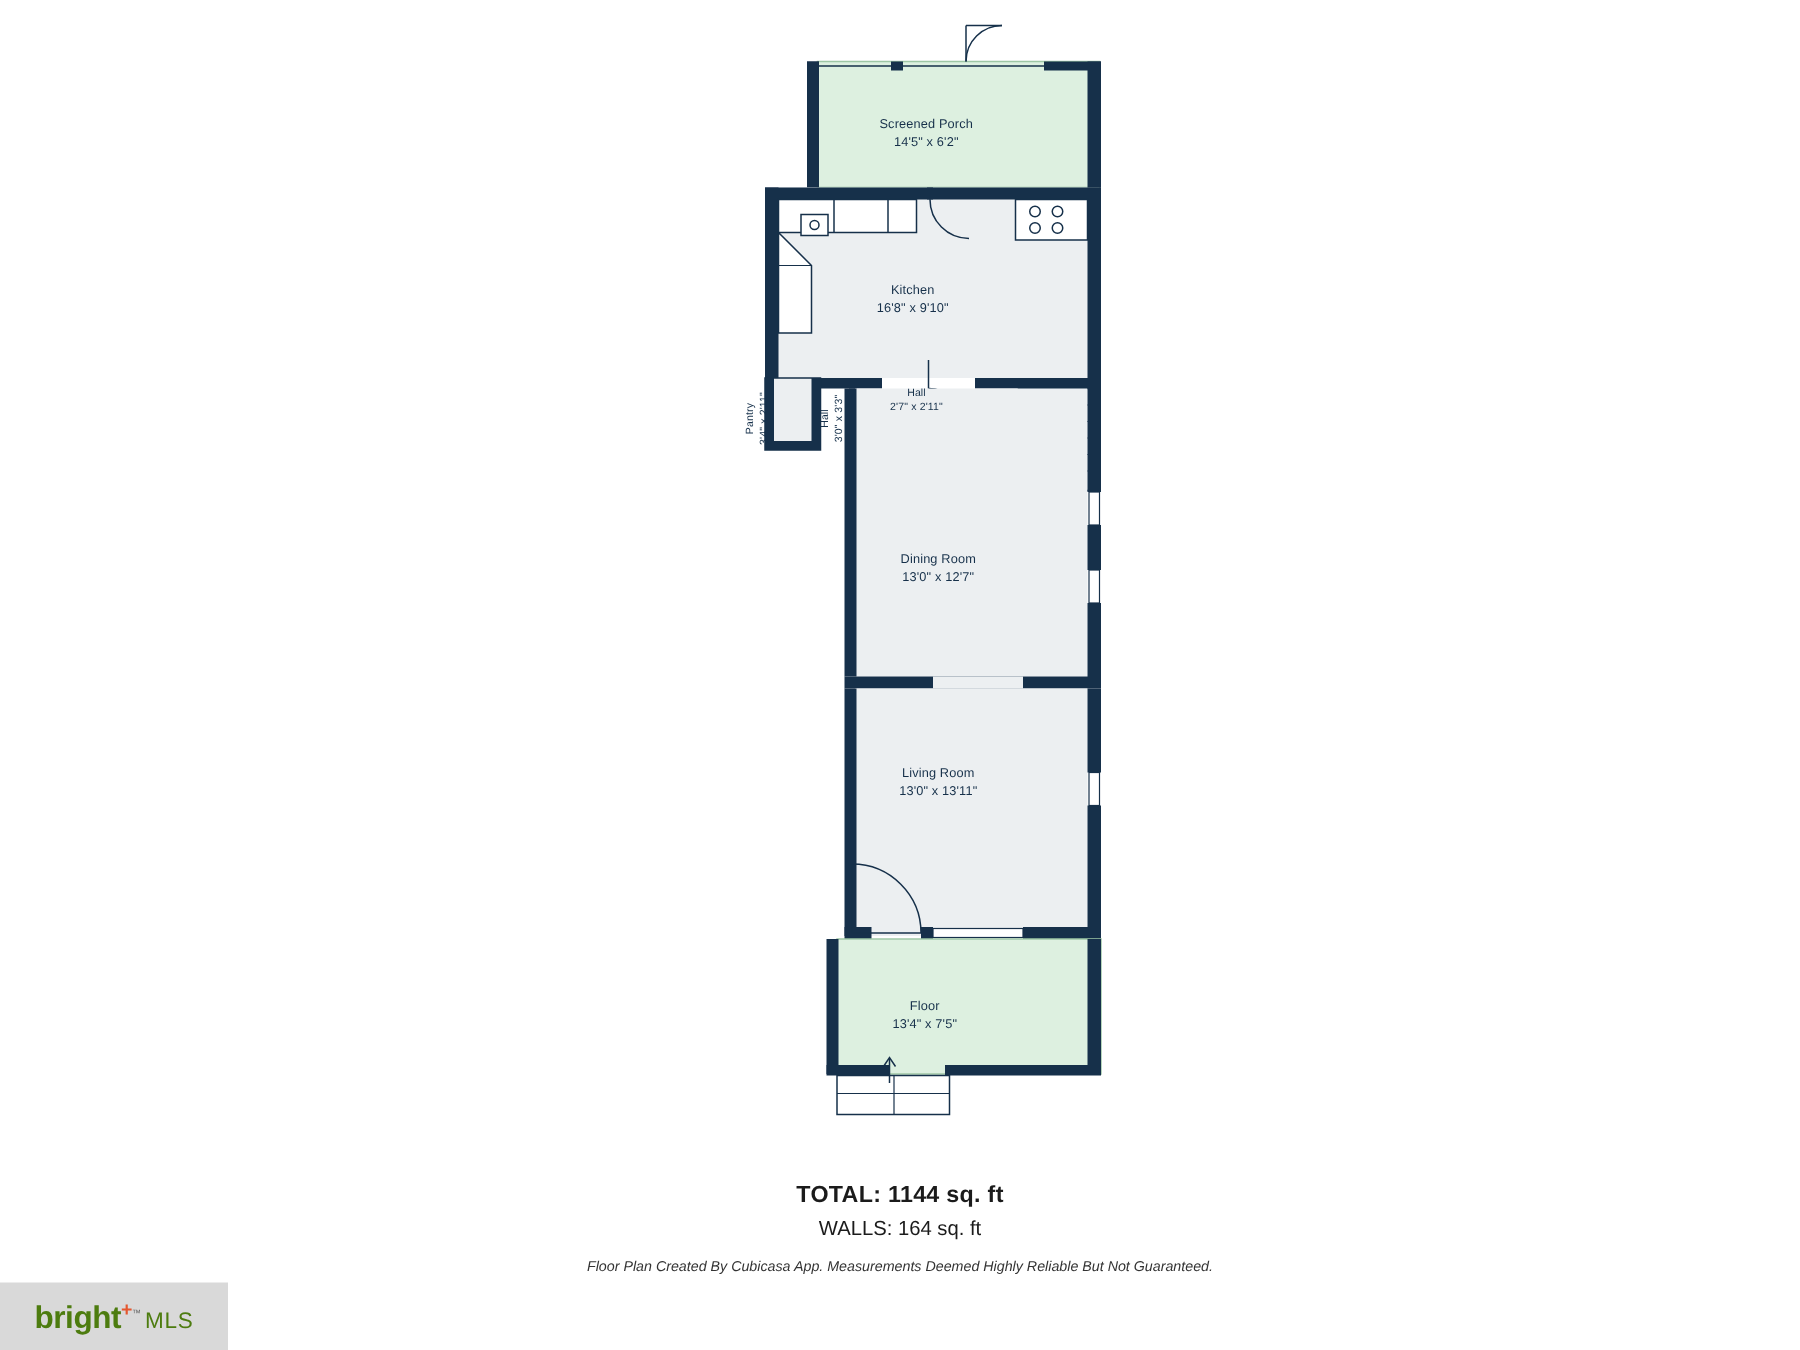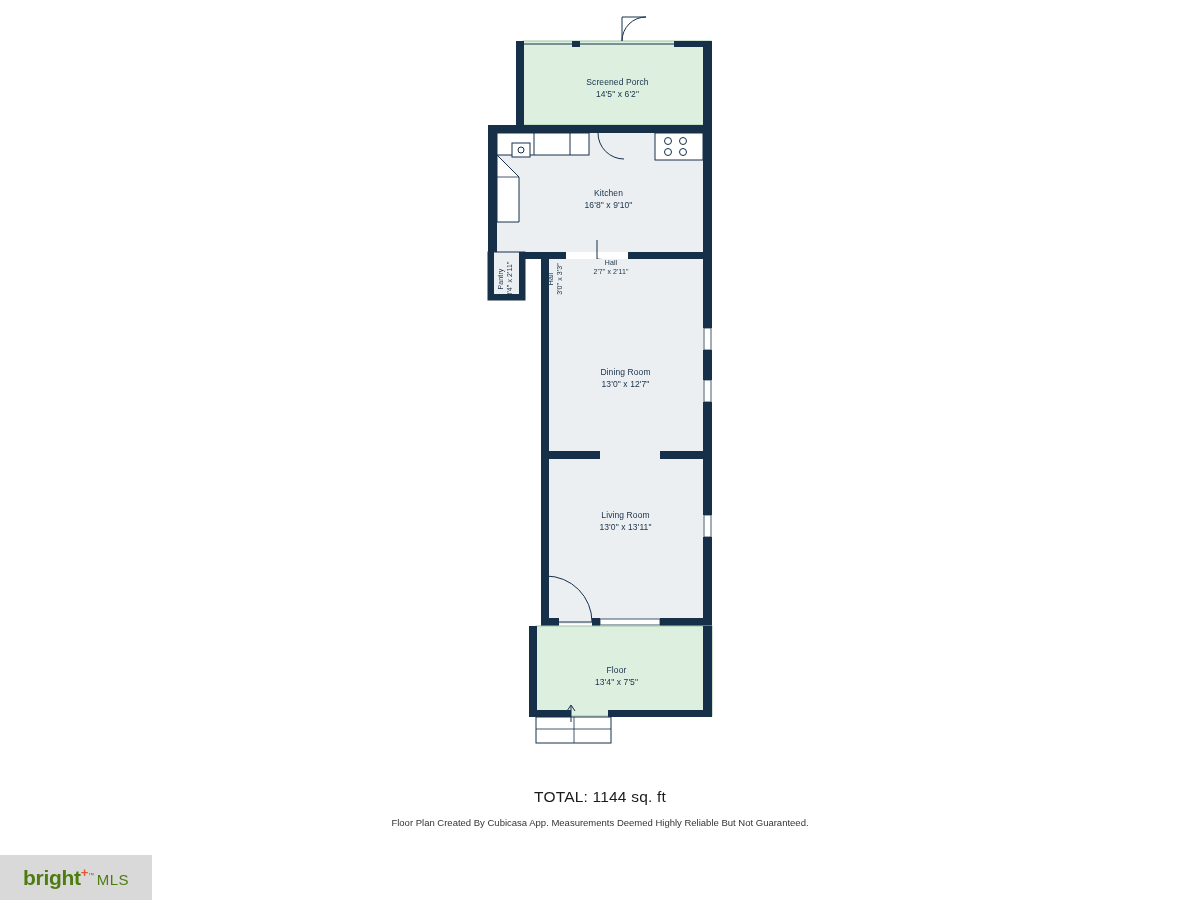--- a/index.html
+++ b/index.html
@@ -7,21 +7,21 @@
     width:1200px;height:900px;
     background:#ffffff;
     font-family:"Liberation Sans", sans-serif;
     position:relative;
     overflow:hidden;
   }
   
   #plan{
     position:absolute;
     left:0;top:0;
-    width:1012px;height:780px;
+    width:1012px;height:780px;padding-left:22px;
   }
   .room-label{
     position:absolute;
     text-align:center;
     color:#16304a;
     font-size:8.5px;
     line-height:12px;
     letter-spacing:0.1px;
     white-space:nowrap;
   }
@@ -36,32 +36,33 @@
   #summary{
     position:absolute;
     left:0;
     top:788px;
     width:1200px;
     text-align:center;
     color:#1b1b1b;
   }
   #summary .total{
     font-size:15.5px;
-    font-weight:normal;
+    font-weight:bold;
     letter-spacing:0.2px;
     margin-bottom:3px;
   }
   #summary .line{
     font-size:13.5px;
     line-height:19px;
   }
   #summary .note{
     margin-top:11px;
     font-size:9.5px;
     color:#333;
+    font-style:italic;
   }
 
   
   #logo{
     position:absolute;
     left:0;
     bottom:0;
     width:152px;
     height:45px;
     background:#d9d9d9;
@@ -264,20 +265,21 @@
 
   <div class="room-label" style="left:539px;top:664px;width:155px;">
     <span class="nm">Floor</span>
     <span class="dim">13'4" x 7'5"</span>
   </div>
 
 </div>
 
 <div id="summary">
   <div class="total">TOTAL: 1144 sq. ft</div>
+  <div class="line">WALLS: 164 sq. ft</div>
   <div class="note">Floor Plan Created By Cubicasa App. Measurements Deemed Highly Reliable But Not Guaranteed.</div>
 </div>
 
 <div id="logo">
   <div class="wordmark">
     <span class="bright">bright</span><span class="plus">+</span><span class="tm">™</span><span class="mls">MLS</span>
   </div>
 </div>
 
 </body></html>

